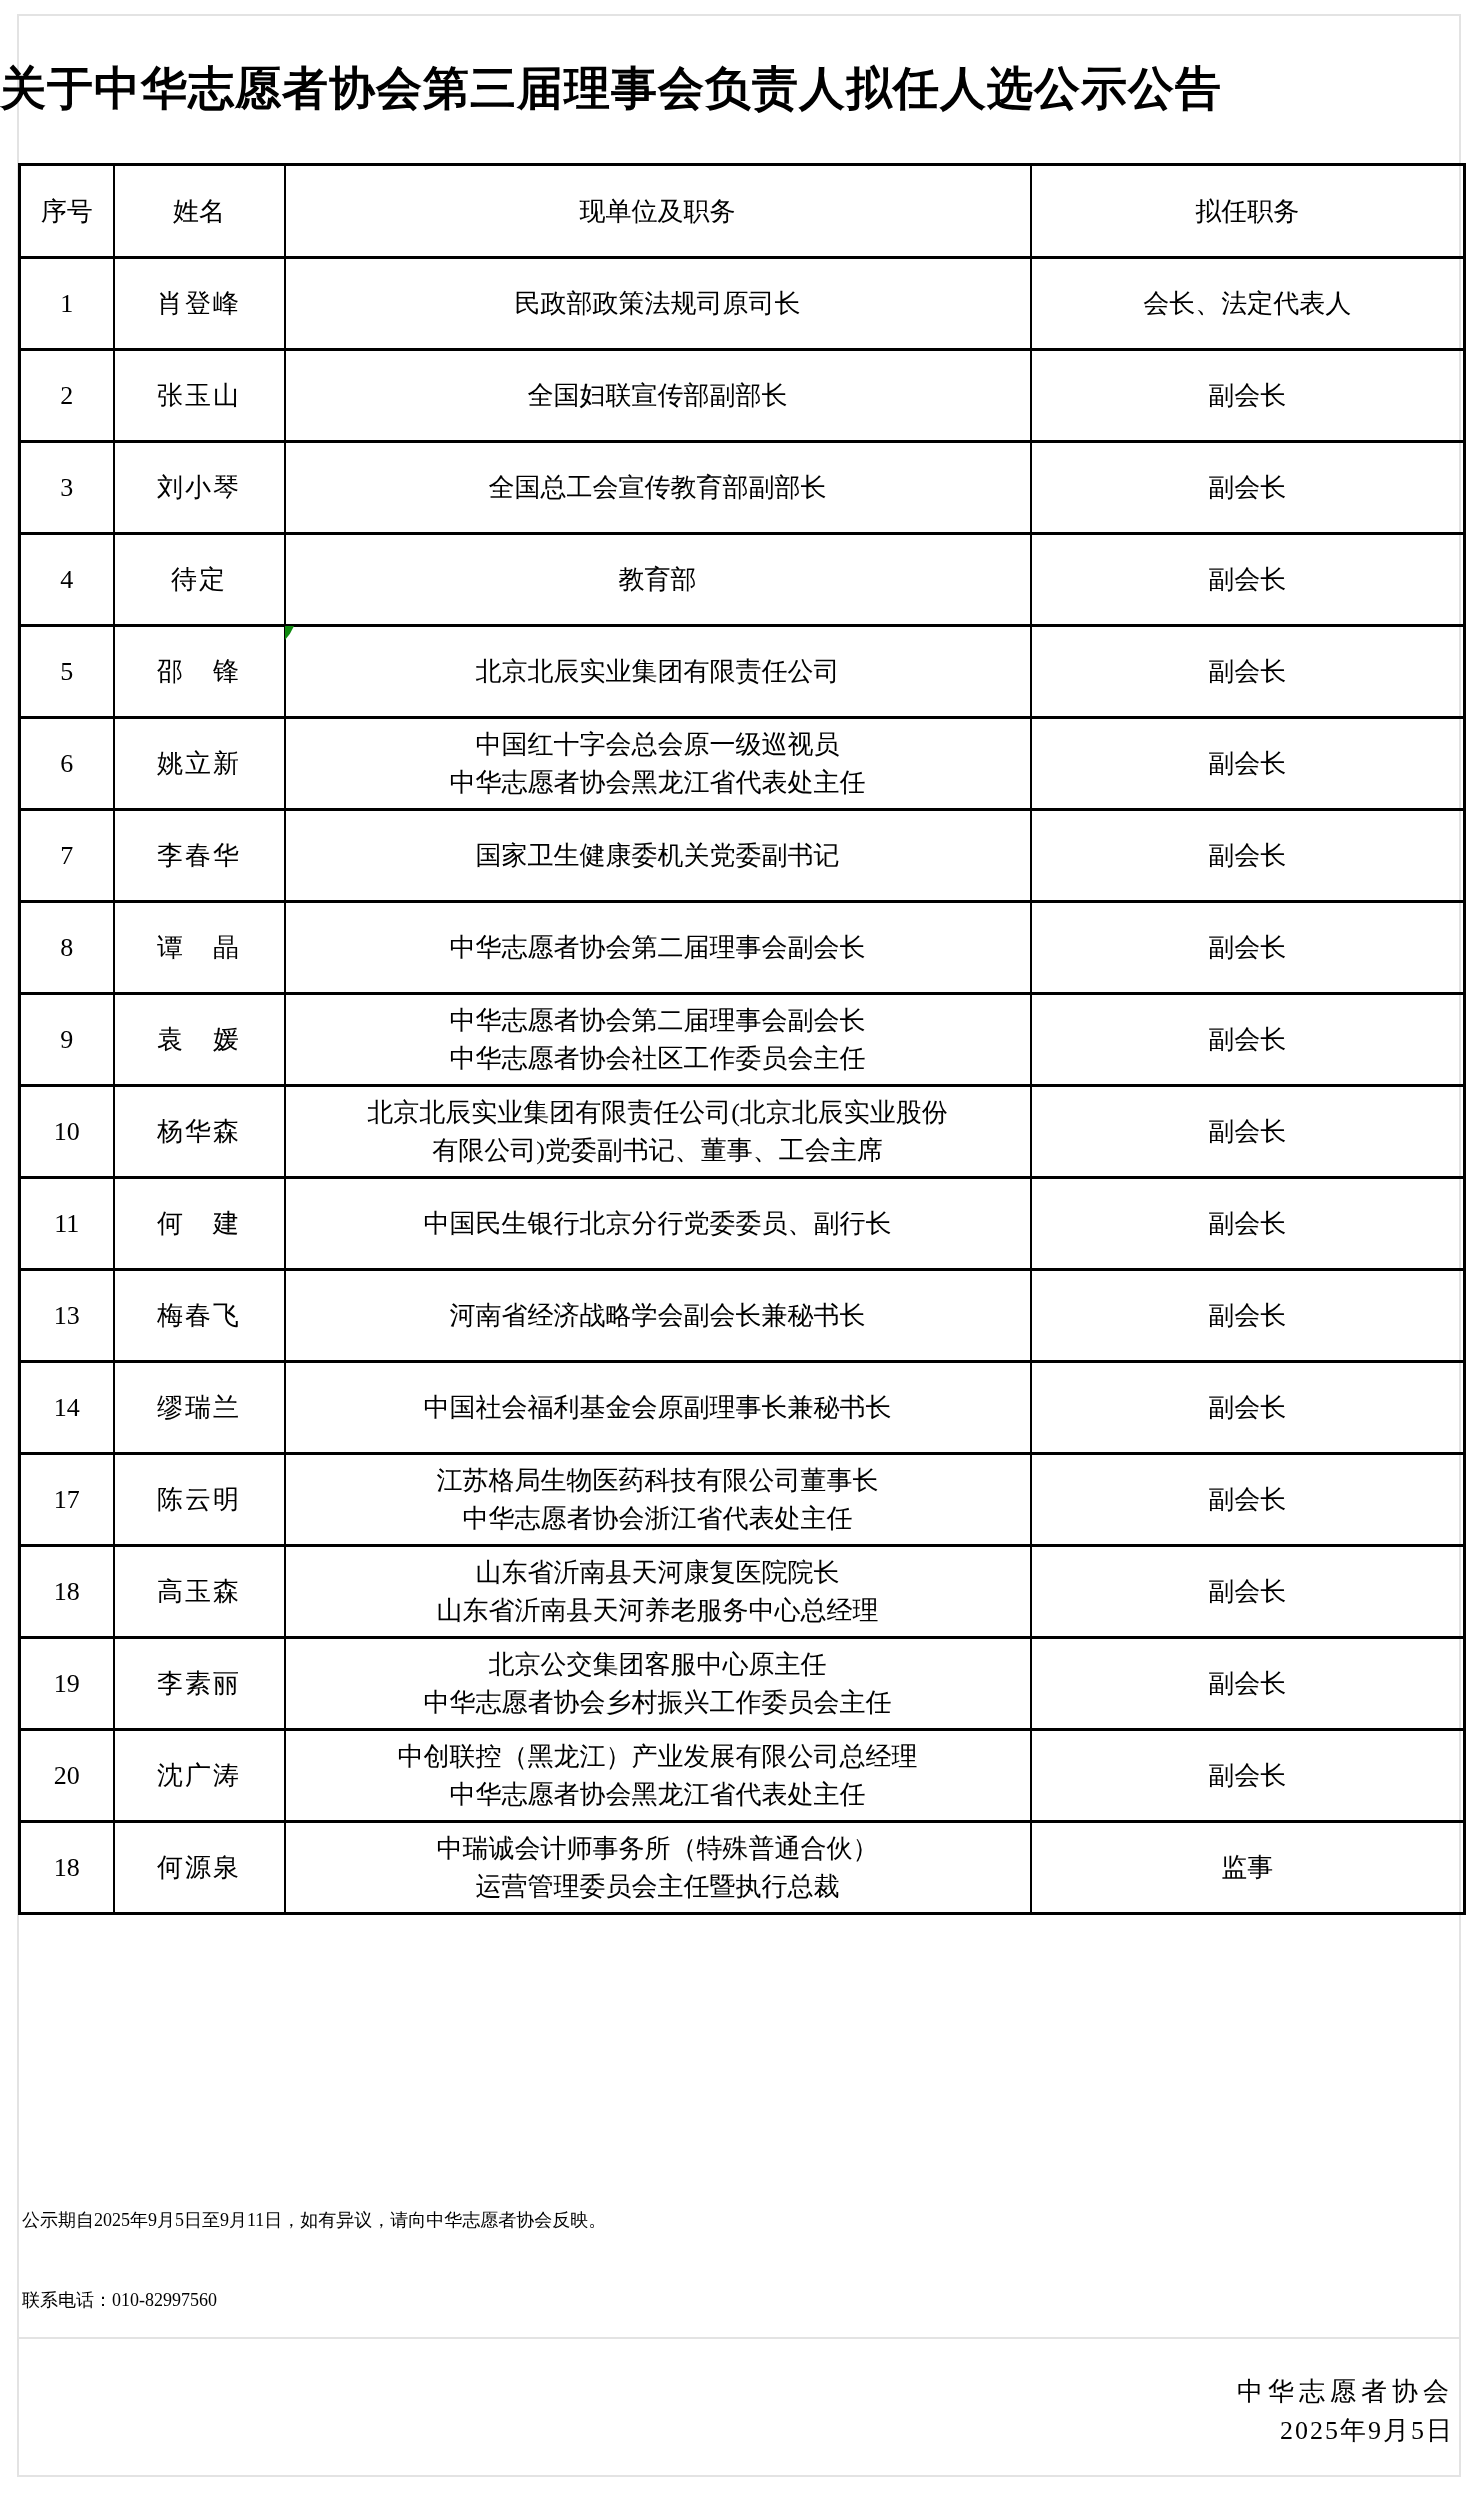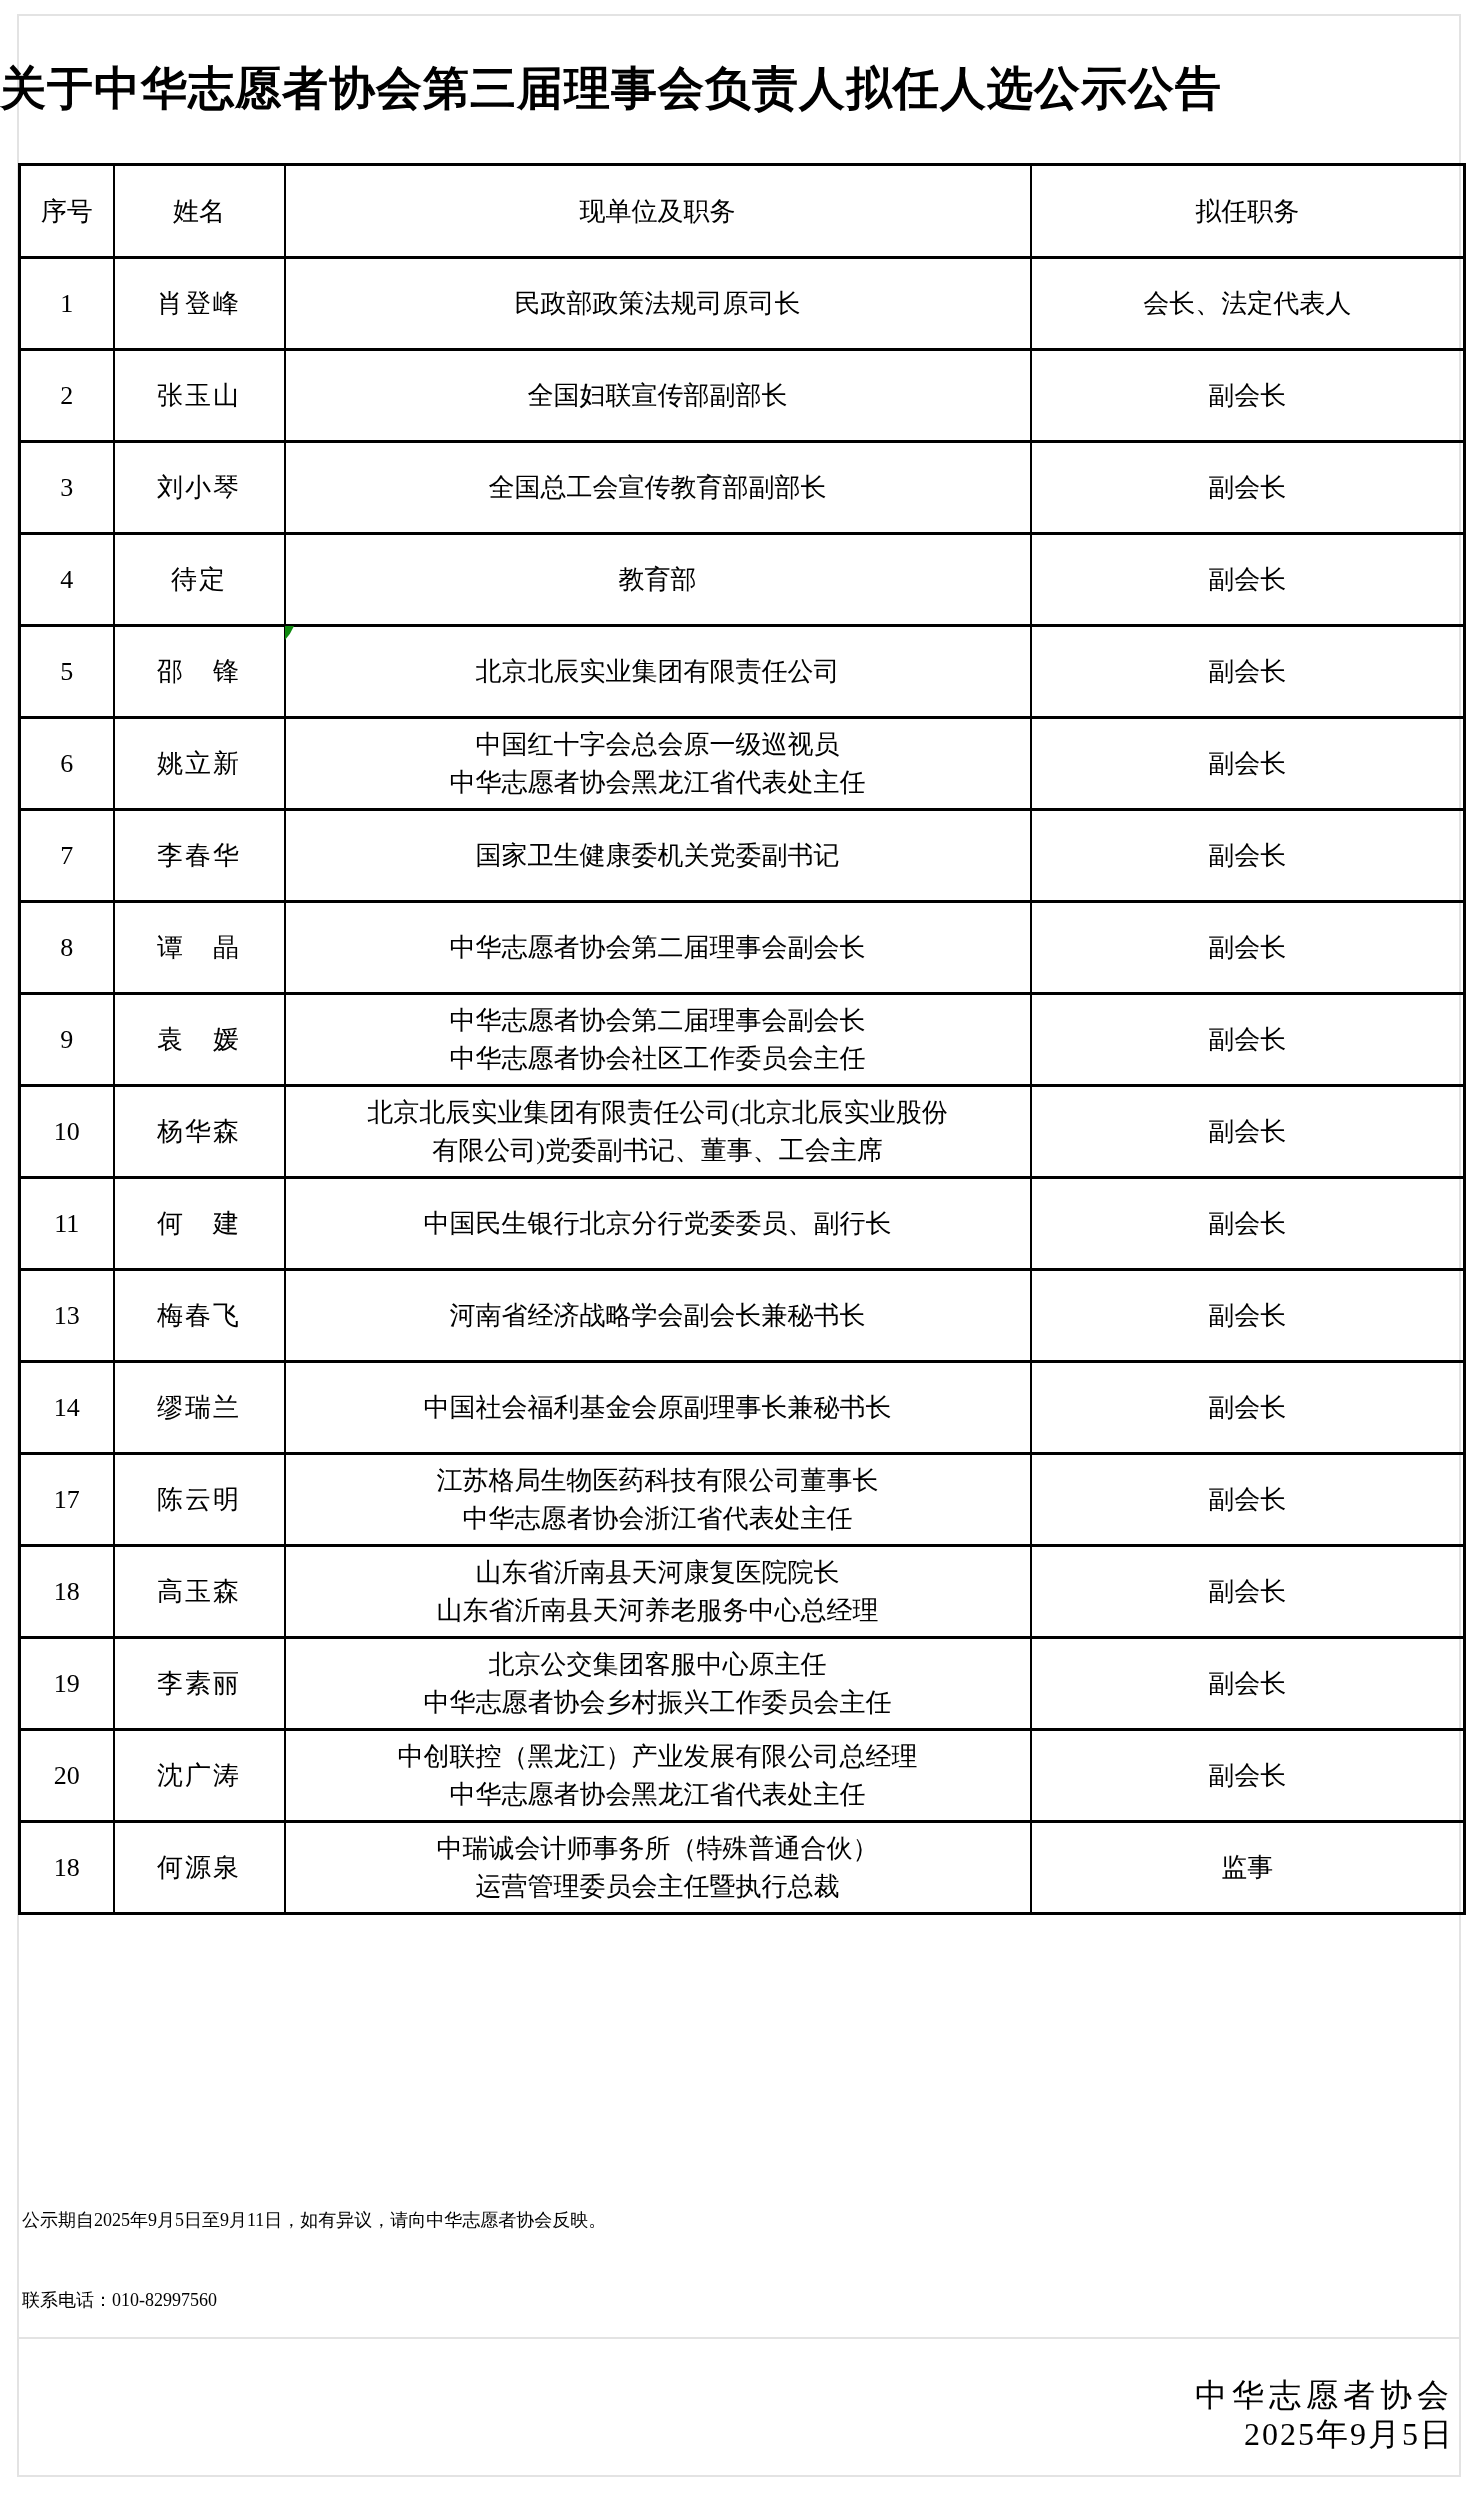--- a/index.html
+++ b/index.html
@@ -34,21 +34,21 @@
   }
   table.roster thead tr{height:93px;}
   table.roster tbody tr{height:92px;}
   td.unit{white-space:pre-line;line-height:38px;}
   td.name{letter-spacing:2px;}
   .comment-marker{
     position:absolute;left:285px;top:626px;width:9px;height:14px;
     clip-path:polygon(0 0,100% 0,55% 55%,0 100%);
   }
   .note-line{position:absolute;left:22px;font-size:18px;white-space:nowrap;}
-  .sign-line{position:absolute;right:24px;font-size:32px;text-align:right;white-space:nowrap;}
+  .sign-line{position:absolute;right:24px;font-size:26px;text-align:right;white-space:nowrap;}
   .notice{top:2208px;}
   .phone{top:2288px;}
   .org{top:2374px;letter-spacing:5px;}
   .date{top:2413px;letter-spacing:2px;}
 </style>
 </head>
 <body>
 
 <div class="page-frame"></div>
 

